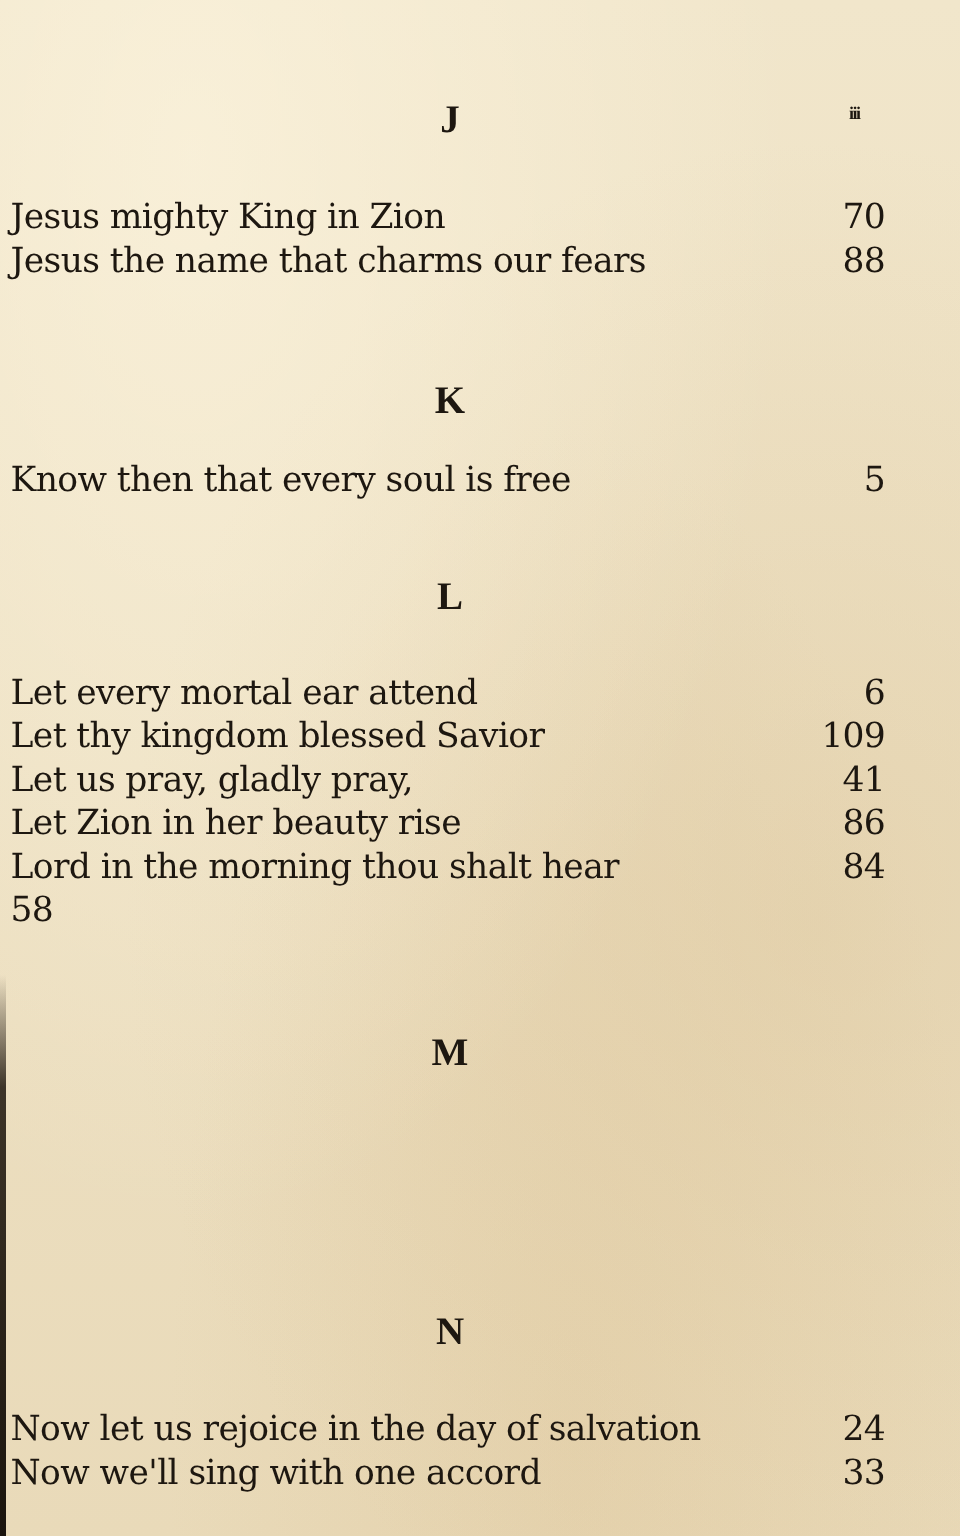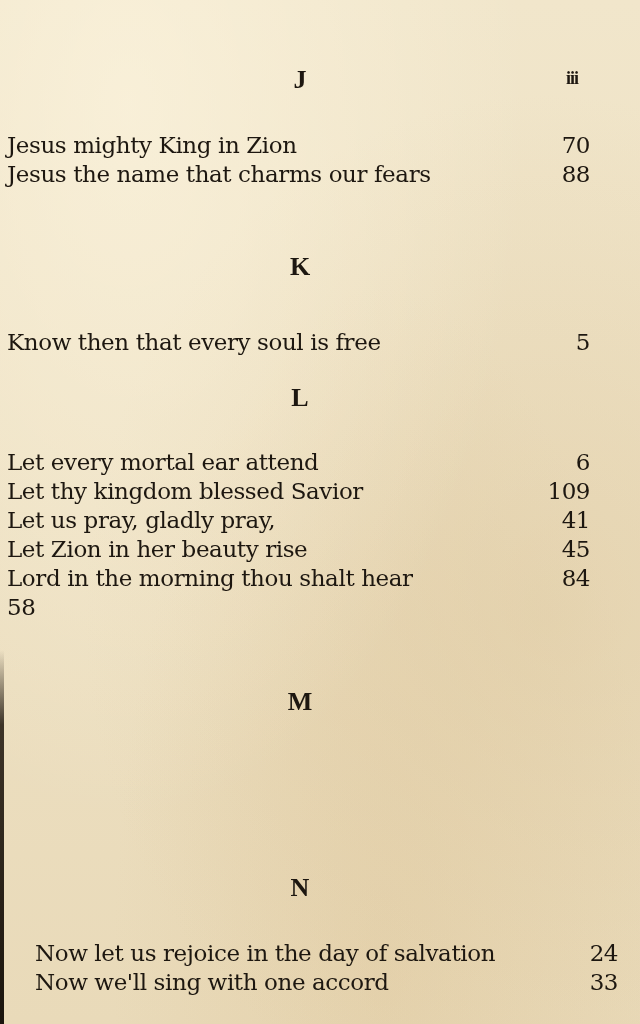--- a/index.html
+++ b/index.html
@@ -32,21 +32,21 @@
       position: absolute;
       left: 0;
       top: 0;
       width: 640px;
       height: 1024px;
     }
     .page-number {
       position: absolute;
       left: 566px;
       top: 68px;
-      font-size: 18px;
+      font-size: 12px;
       font-weight: bold;
       letter-spacing: -1px;
       font-family: "Liberation Serif", serif;
     }
     .section-letter {
       position: absolute;
       left: 0;
       width: 600px;
       text-align: center;
       font-family: "Liberation Serif", serif;
@@ -90,21 +90,21 @@
       <span class="title">Jesus mighty King in Zion</span>
       <span class="num">70</span>
     </div>
     <div class="entry">
       <span class="title">Jesus the name that charms our fears</span>
       <span class="num">88</span>
     </div>
   </div>
 
   <div class="section-letter" style="top:253px;">K</div>
-  <div class="entries" style="top:328px;">
+  <div class="entries" style="top:306px;">
     <div class="entry">
       <span class="title">Know then that every soul is free</span>
       <span class="num">5</span>
     </div>
   </div>
 
   <div class="section-letter" style="top:384px;">L</div>
   <div class="entries" style="top:448px;">
     <div class="entry">
       <span class="title">Let every mortal ear attend</span>
@@ -113,35 +113,35 @@
     <div class="entry">
       <span class="title">Let thy kingdom blessed Savior</span>
       <span class="num">109</span>
     </div>
     <div class="entry">
       <span class="title">Let us pray, gladly pray,</span>
       <span class="num">41</span>
     </div>
     <div class="entry">
       <span class="title">Let Zion in her beauty rise</span>
-      <span class="num">45</span>
+      <span class="num">86</span>
     </div>
     <div class="entry">
       <span class="title">Lord in the morning thou shalt hear</span>
       <span class="num">84</span>
     </div>
     <div class="entry">
       <span class="num">58</span>
     </div>
   </div>
 
   <div class="section-letter" style="top:688px;">M</div>
 
   <div class="section-letter" style="top:874px;">N</div>
-  <div class="entries" style="top:939px;margin-left:28px;">
+  <div class="entries" style="top:939px;">
     <div class="entry">
       <span class="title">Now let us rejoice in the day of salvation</span>
       <span class="num">24</span>
     </div>
     <div class="entry">
       <span class="title">Now we'll sing with one accord</span>
       <span class="num">33</span>
     </div>
   </div>
 </div>

